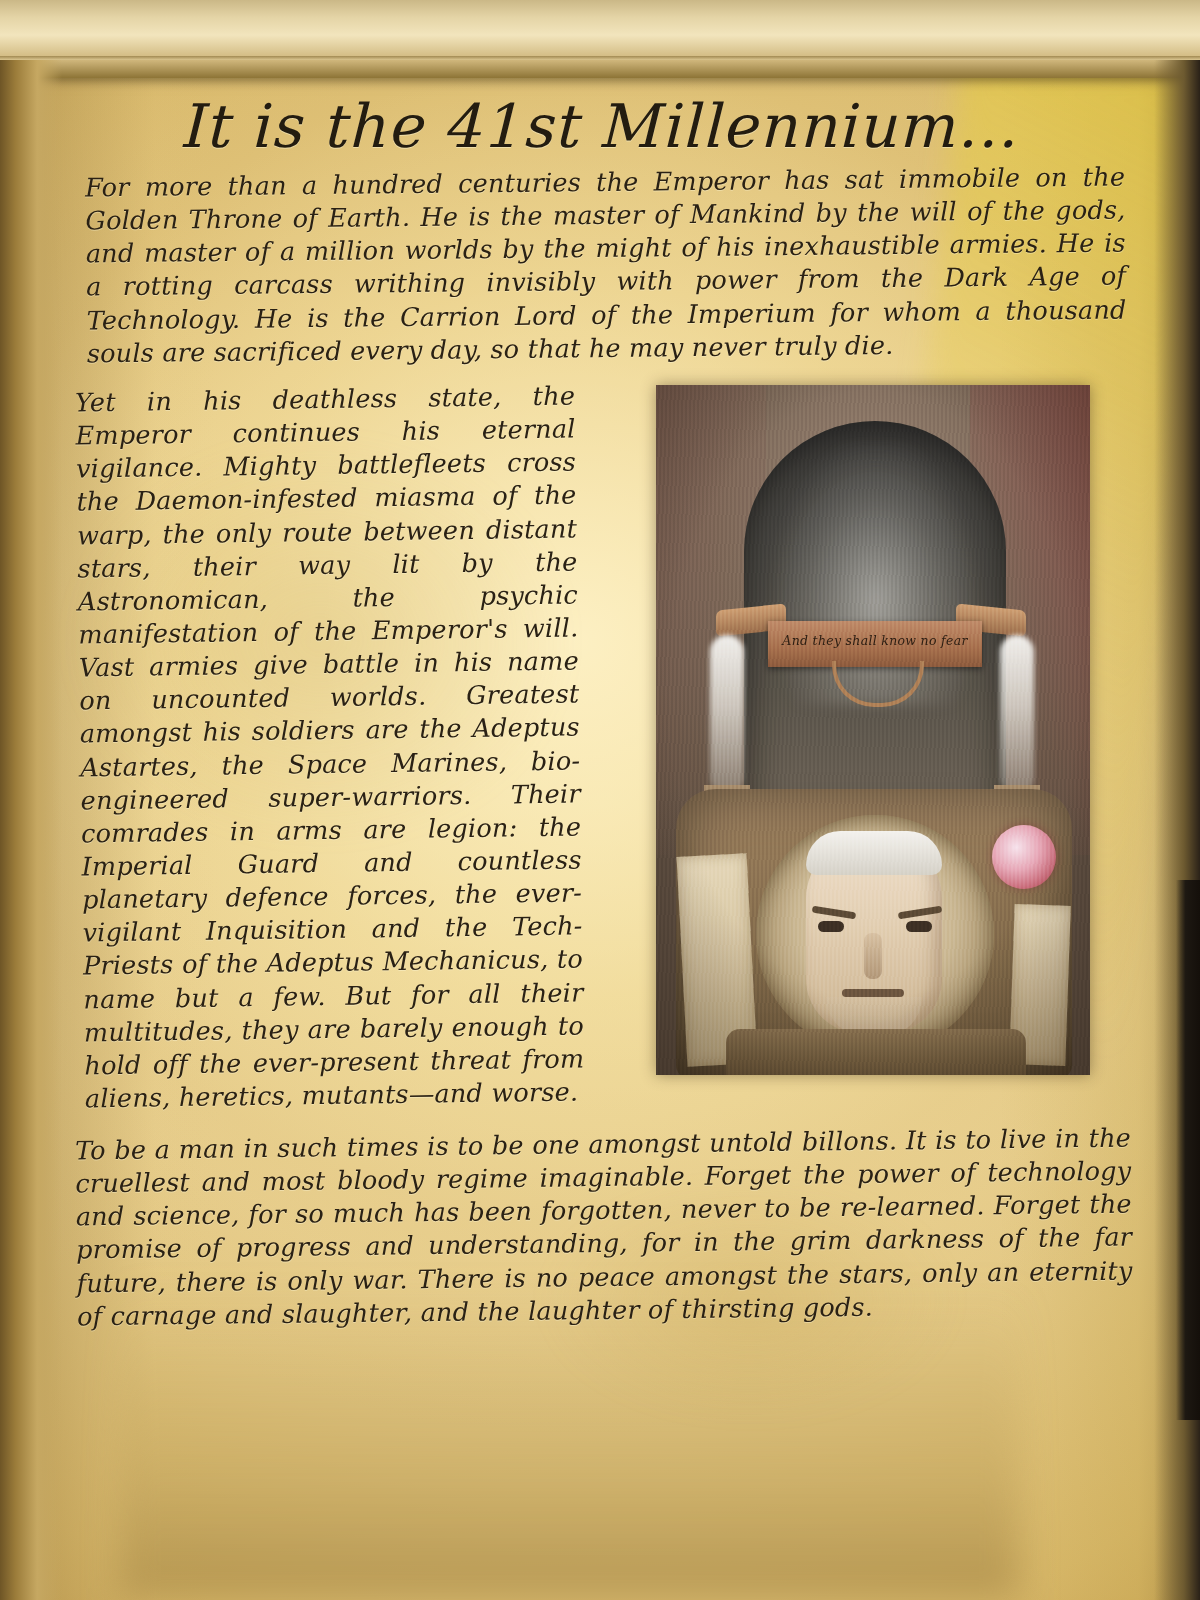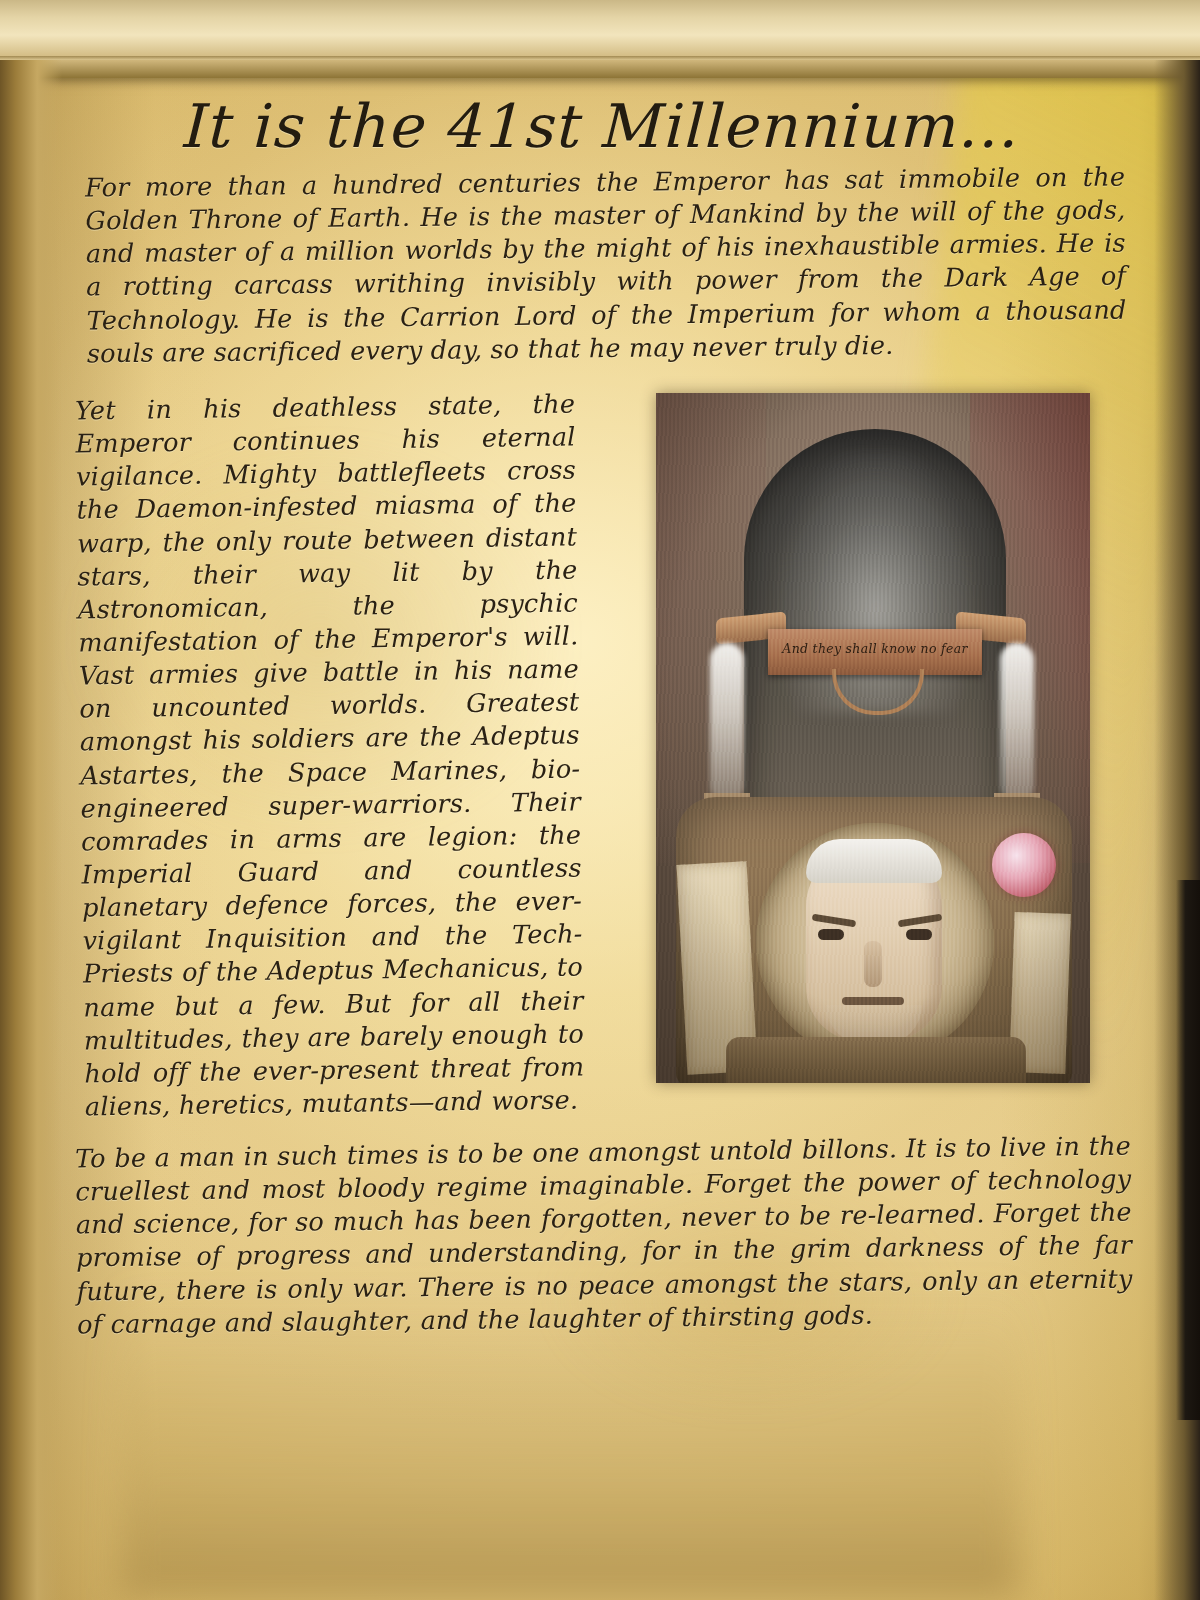--- a/index.html
+++ b/index.html
@@ -95,21 +95,21 @@
     text-align: justify;
     font-family: "DejaVu Serif", serif;
     font-style: italic;
     letter-spacing: 0.2px;
     text-shadow: 0 1px 0 rgba(255,252,225,0.35);
   }
 
   .intro { padding: 4px 6px 0 14px; transform: rotate(-0.6deg); }
   .middle-wrap {
     position: relative;
-    margin-top: 26px;
+    margin-top: 18px;
     min-height: 700px;
   }
   .col-left {
     width: 500px;
     transform: rotate(-0.8deg);
     padding-left: 8px;
   }
   .col-left p.body { text-align: justify; }
 
   .figure {

